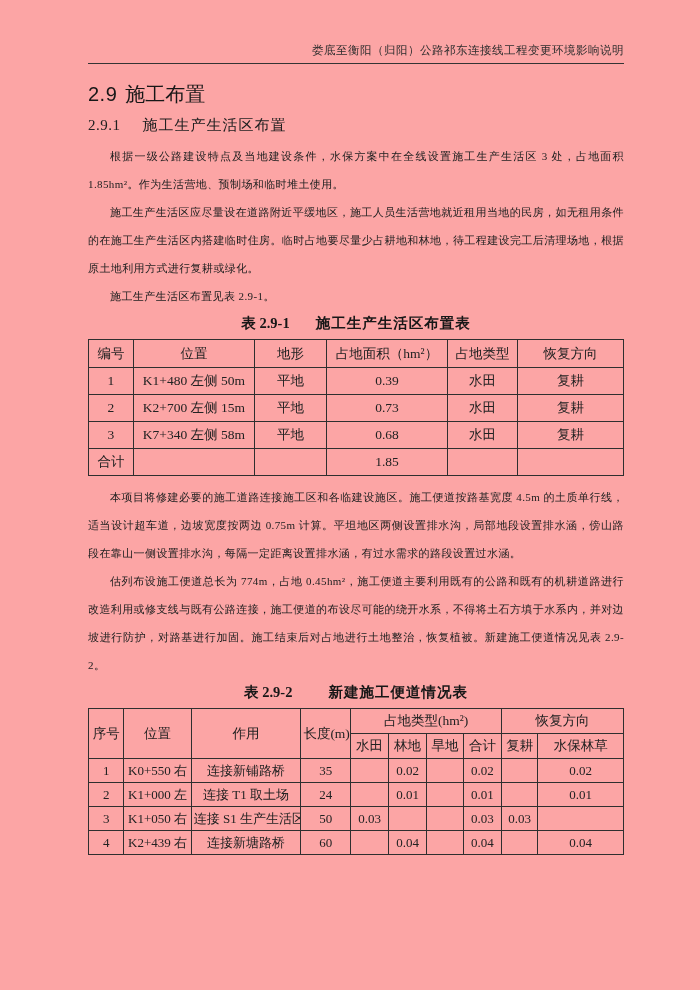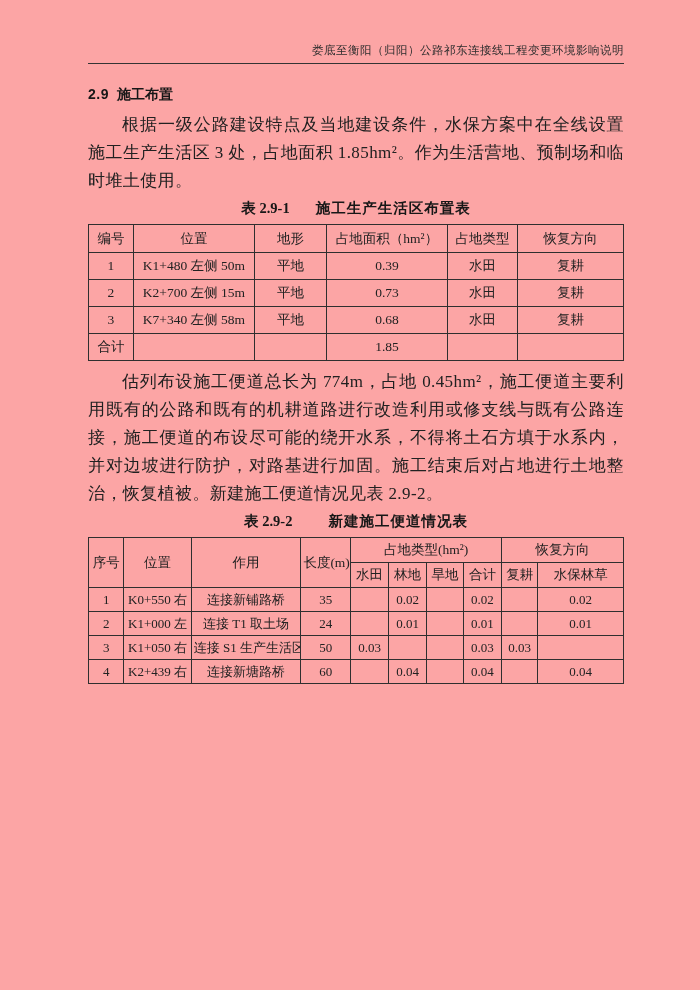--- a/index.html
+++ b/index.html
@@ -25,39 +25,39 @@
     letter-spacing: 0.5px;
   }
   .header-rule {
     margin-top: 5px;
     border-bottom: 1.6px solid #343434;
   }
   
   .h-level1 {
     margin-top: 21px;
     font-family: "Liberation Sans", "DejaVu Sans", sans-serif;
-    font-weight: bold;
-    font-size: 14px;
+    font-weight: normal;
+    font-size: 20px;
     line-height: 19px;
     color: #171717;
   }
   .h-level1 .sec-num { margin-right: 8px; letter-spacing: 0.5px; }
   .h-level2 {
     margin-top: 12px;
     font-size: 15px;
     line-height: 19px;
     font-weight: normal;
     color: #202020;
   }
   .h-level2 .sec-num { margin-right: 22px; letter-spacing: 0.5px; }
   .h-level2 .sec-title { letter-spacing: 1px; }
   
   .para {
     margin-top: 7px;
-    font-size: 17px;
+    font-size: 11px;
     line-height: 28px;
     text-indent: 2em;
     text-align: justify;
     letter-spacing: 0.4px;
     color: #212121;
   }
   .para + .para { margin-top: 0; }
   
   .table-caption {
     margin-top: 3px;
@@ -106,22 +106,27 @@
 
 <div class="page">
 
   <div class="running-head">娄底至衡阳（归阳）公路祁东连接线工程变更环境影响说明</div>
   <div class="header-rule"></div>
 
   <div class="h-level1">
     <span class="sec-num">2.9</span><span class="sec-title">施工布置</span>
   </div>
 
+  <div class="h-level2">
+    <span class="sec-num">2.9.1</span><span class="sec-title">施工生产生活区布置</span>
+  </div>
 
   <p class="para">根据一级公路建设特点及当地建设条件，水保方案中在全线设置施工生产生活区 3 处，占地面积 1.85hm²。作为生活营地、预制场和临时堆土使用。</p>
+  <p class="para">施工生产生活区应尽量设在道路附近平缓地区，施工人员生活营地就近租用当地的民房，如无租用条件的在施工生产生活区内搭建临时住房。临时占地要尽量少占耕地和林地，待工程建设完工后清理场地，根据原土地利用方式进行复耕或绿化。</p>
+  <p class="para">施工生产生活区布置见表 2.9-1。</p>
 
   <div class="table-caption">
     <span class="cap-label">表 2.9-1</span><span class="cap-title">施工生产生活区布置表</span>
   </div>
 
   <table class="table-1">
     <colgroup>
       <col style="width:8.4%">
         <col style="width:22.6%">
         <col style="width:13.5%">
@@ -169,20 +174,21 @@
           <td></td>
           <td></td>
           <td>1.85</td>
           <td></td>
           <td></td>
         </tr>
       </tbody>
   </table>
 
 
+  <p class="para">本项目将修建必要的施工道路连接施工区和各临建设施区。施工便道按路基宽度 4.5m 的土质单行线，适当设计超车道，边坡宽度按两边 0.75m 计算。平坦地区两侧设置排水沟，局部地段设置排水涵，傍山路段在靠山一侧设置排水沟，每隔一定距离设置排水涵，有过水需求的路段设置过水涵。</p>
   <p class="para">估列布设施工便道总长为 774m，占地 0.45hm²，施工便道主要利用既有的公路和既有的机耕道路进行改造利用或修支线与既有公路连接，施工便道的布设尽可能的绕开水系，不得将土石方填于水系内，并对边坡进行防护，对路基进行加固。施工结束后对占地进行土地整治，恢复植被。新建施工便道情况见表 2.9-2。</p>
 
   <div class="table-caption cap2">
     <span class="cap-label">表 2.9-2</span><span class="cap-title">新建施工便道情况表</span>
   </div>
 
   <table class="table-2">
     <colgroup>
       <col style="width:6.6%">
         <col style="width:12.6%">

